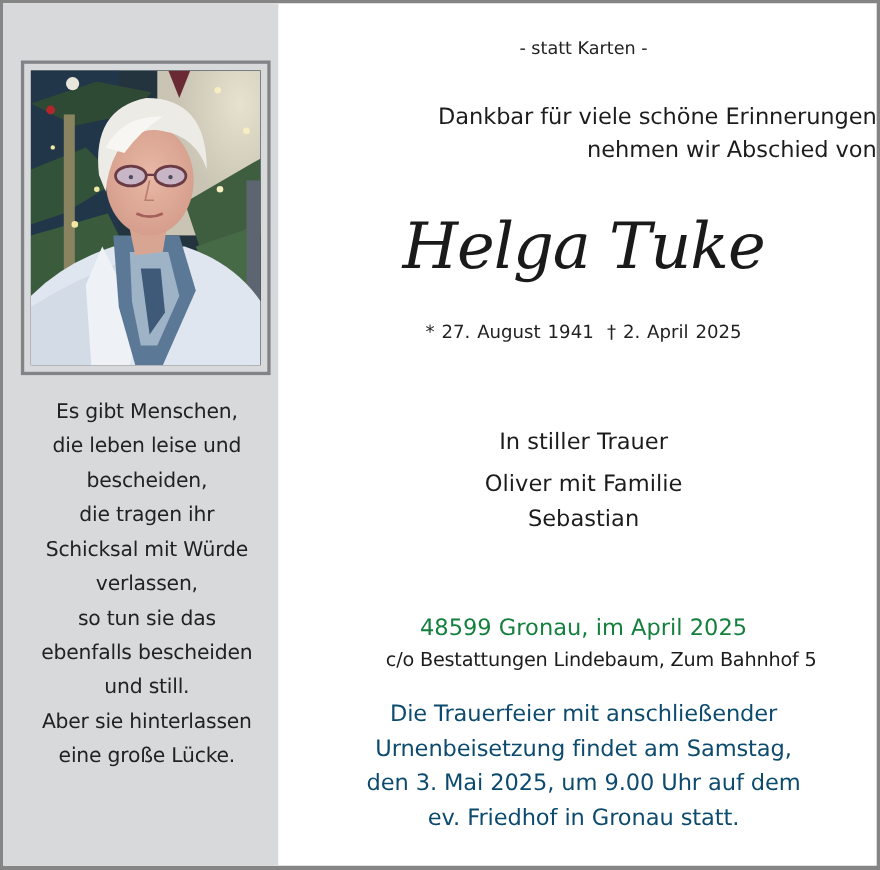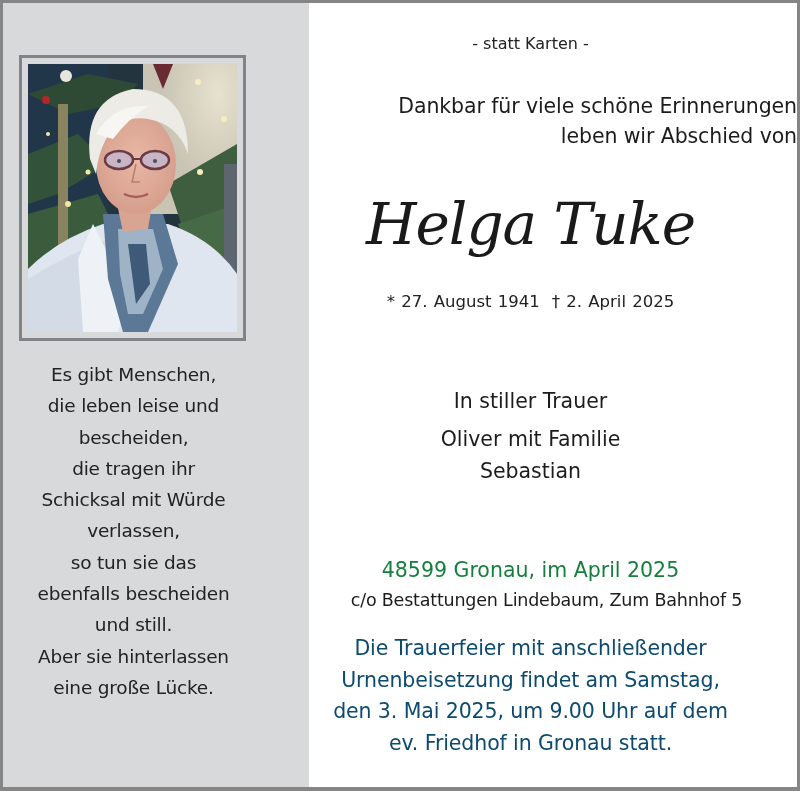--- a/index.html
+++ b/index.html
@@ -5,21 +5,21 @@
   html, body { margin: 0; padding: 0; }
   body { width: 800px; height: 791px; background: #ffffff; overflow: hidden; }
   .page {
     position: absolute; left: 0; top: 0; width: 800px; height: 791px;
     box-sizing: border-box; border: 3px solid #858585; border-bottom-width: 4px;
     background: #ffffff;
     font-family: "DejaVu Sans", "Liberation Sans", sans-serif;
     color: #1e1e1e;
   }
   .left-panel {
-    position: absolute; left: 0; top: 0; width: 306px; height: 100%;
+    position: absolute; left: 0; top: 0; width: 250px; height: 100%;
     background: #d8d9db;
   }
   .photo-frame {
     position: absolute; left: 16px; top: 52px; width: 227px; height: 286px;
     box-sizing: border-box; border: 3px solid #828386; background: #d8d9db;
   }
   .photo {
     position: absolute; left: 6px; top: 6px; width: 209px; height: 268px;
     overflow: hidden; background: #2b3a44;
   }
@@ -135,21 +135,21 @@
       <div>Aber sie hinterlassen</div>
       <div>eine große Lücke.</div>
     </div>
   </div>
 
   <div class="right">
     <div class="statt">- statt Karten -</div>
 
     <div class="intro">
       <div>Dankbar für viele schöne Erinnerungen</div>
-      <div>leben wir Abschied von</div>
+      <div>nehmen wir Abschied von</div>
     </div>
 
     <div class="name">Helga Tuke</div>
 
     <div class="dates">
       <span>* 27. August 1941</span><span class="sep"></span><span>† 2. April 2025</span>
     </div>
 
     <div class="mourning">
       <div>In stiller Trauer</div>

